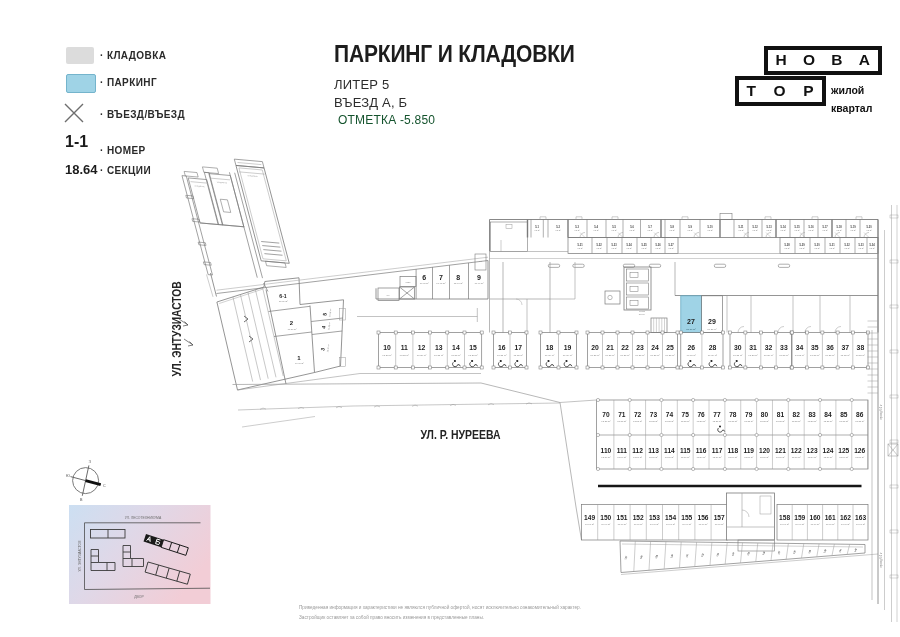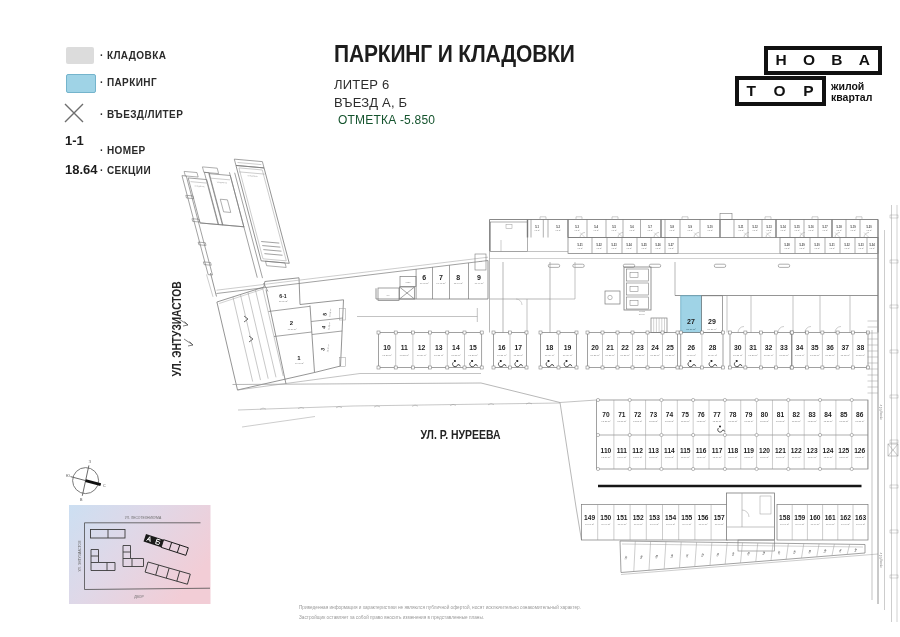--- a/index.html
+++ b/index.html
@@ -17,52 +17,52 @@
 <div class="abs" style="left:80px;top:50px;font-size:10px;font-weight:bold;color:#2a2a2a;letter-spacing:0.4px;">· КЛАДОВКА</div>
 
 <div class="abs" style="left:46px;top:74px;width:28px;height:17px;background:#9fd3e6;border:0.5px solid #74b4cc;border-radius:2px;"></div>
 
 <div class="abs" style="left:80px;top:77px;font-size:10px;font-weight:bold;color:#2a2a2a;letter-spacing:0.4px;">· ПАРКИНГ</div>
 
 <svg class="abs" style="left:44px;top:103px;" width="20" height="20" viewBox="0 0 20 20">
       <path d="M1,1 L19,19 M19,1 L1,19" stroke="#6e6e6e" stroke-width="1.4"></path>
     </svg>
 
-<div class="abs" style="left:80px;top:109px;font-size:10px;font-weight:bold;color:#2a2a2a;letter-spacing:0.4px;">· ВЪЕЗД/ЛИТЕР</div>
-
-<div class="abs" style="left:45px;top:133px;font-size:13px;font-weight:bold;color:#1c1c1c;">1-1</div>
+<div class="abs" style="left:80px;top:109px;font-size:10px;font-weight:bold;color:#2a2a2a;letter-spacing:0.4px;">· ВЪЕЗД/ВЪЕЗД</div>
+
+<div class="abs" style="left:45px;top:133px;font-size:16px;font-weight:bold;color:#1c1c1c;">1-1</div>
 
 <div class="abs" style="left:80px;top:145px;font-size:10px;font-weight:bold;color:#2a2a2a;letter-spacing:0.4px;">· НОМЕР</div>
 
 <div class="abs" style="left:45px;top:162px;font-size:13px;font-weight:bold;color:#1c1c1c;">18.64</div>
 
 <div class="abs" style="left:80px;top:165px;font-size:10px;font-weight:bold;color:#2a2a2a;letter-spacing:0.4px;">· СЕКЦИИ</div>
 
 <div class="abs" style="left:314px;top:40px;font-size:24px;font-weight:bold;color:#1d1d1d;letter-spacing:-0.2px;transform:scale(0.875,1);transform-origin:0 0;">ПАРКИНГ И КЛАДОВКИ</div>
 
-<div class="abs" style="left:314px;top:77px;font-size:13px;color:#2d2d2d;letter-spacing:0.2px;">ЛИТЕР 6</div>
+<div class="abs" style="left:314px;top:77px;font-size:13px;color:#2d2d2d;letter-spacing:0.2px;">ЛИТЕР 5</div>
 
 <div class="abs" style="left:314px;top:95px;font-size:13px;color:#2d2d2d;letter-spacing:0.2px;">ВЪЕЗД А, Б</div>
 
 <div class="abs" style="left:318px;top:113px;font-size:12px;color:#14532d;letter-spacing:0.2px;">ОТМЕТКА -5.850</div>
 
 <div class="abs" style="box-sizing:border-box;left:743.5px;top:45.5px;width:118.5px;height:29px;border:4px solid #111;display:flex;align-items:center;justify-content:space-between;padding:0 8px;">
   <span style="font-size:15.5px;font-weight:bold;color:#111;">Н</span>
       <span style="font-size:15.5px;font-weight:bold;color:#111;">О</span>
       <span style="font-size:15.5px;font-weight:bold;color:#111;">В</span>
       <span style="font-size:15.5px;font-weight:bold;color:#111;">А</span>
 </div>
 
 <div class="abs" style="box-sizing:border-box;left:714.5px;top:76px;width:91px;height:29.5px;border:4px solid #111;background:#fff;display:flex;align-items:center;justify-content:space-between;padding:0 8px;">
   <span style="font-size:15.5px;font-weight:bold;color:#111;">Т</span>
       <span style="font-size:15.5px;font-weight:bold;color:#111;">О</span>
       <span style="font-size:15.5px;font-weight:bold;color:#111;">Р</span>
 </div>
 
-<div class="abs" style="left:811px;top:81px;font-size:10.5px;font-weight:bold;color:#111;line-height:11px;">жилой<br>квартал</div>
+<div class="abs" style="left:811px;top:81px;font-size:10.5px;font-weight:bold;color:#111;line-height:18px;">жилой<br>квартал</div>
 
 <svg class="abs" style="left:144px;top:283px;overflow:visible;" width="36" height="100" viewBox="0 0 36 100">
       <text x="18" y="53" font-family="Liberation Sans, sans-serif" font-size="12.5" font-weight="bold" fill="#242424" text-anchor="middle" transform="rotate(-90 14 50)" textLength="95" lengthAdjust="spacingAndGlyphs">УЛ. ЭНТУЗИАСТОВ</text>
     </svg>
 
 <svg class="abs" style="left:0;top:0;" width="900" height="637" viewBox="0 0 900 637">
 <defs>
 <linearGradient id="mmgrad" x1="0%" y1="0%" x2="100%" y2="55%">
 <stop offset="0%" stop-color="#ccdff2"></stop>
 <stop offset="45%" stop-color="#dfd8e8"></stop>

